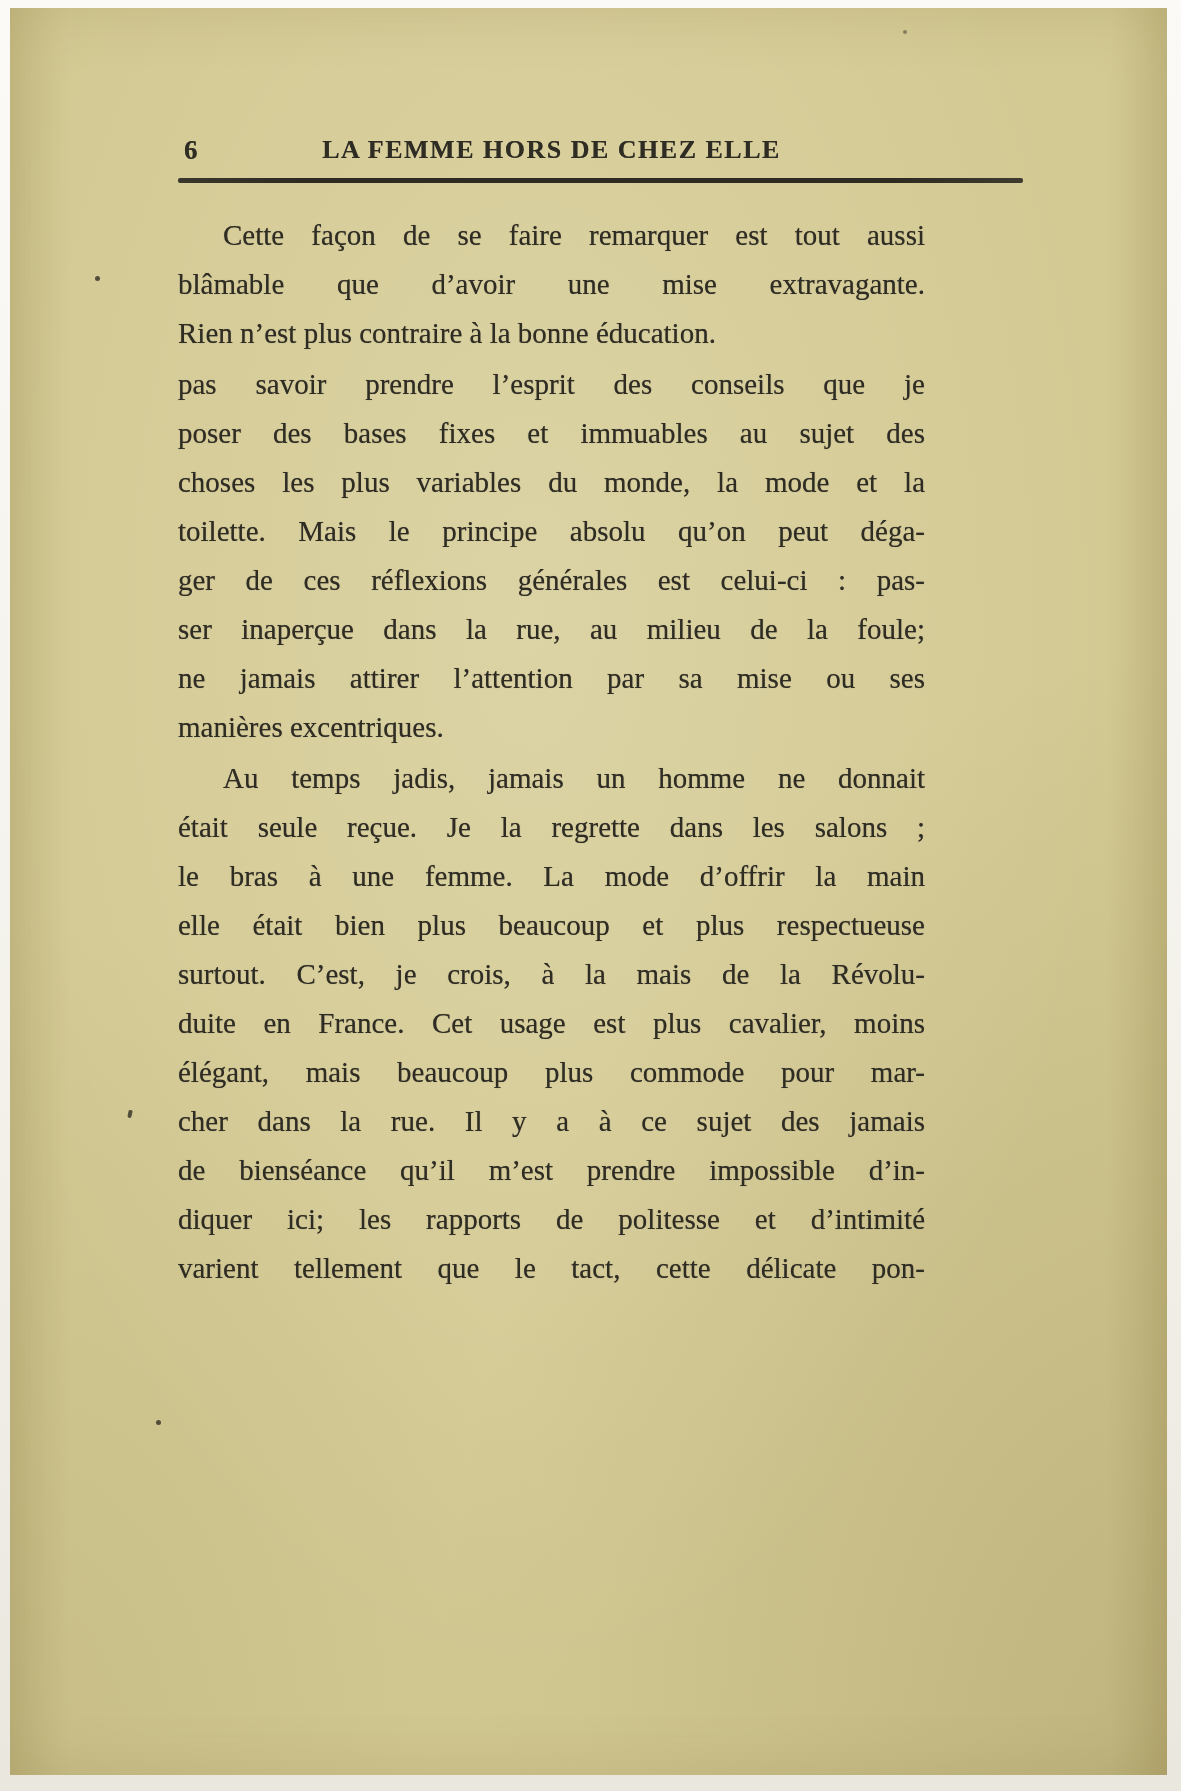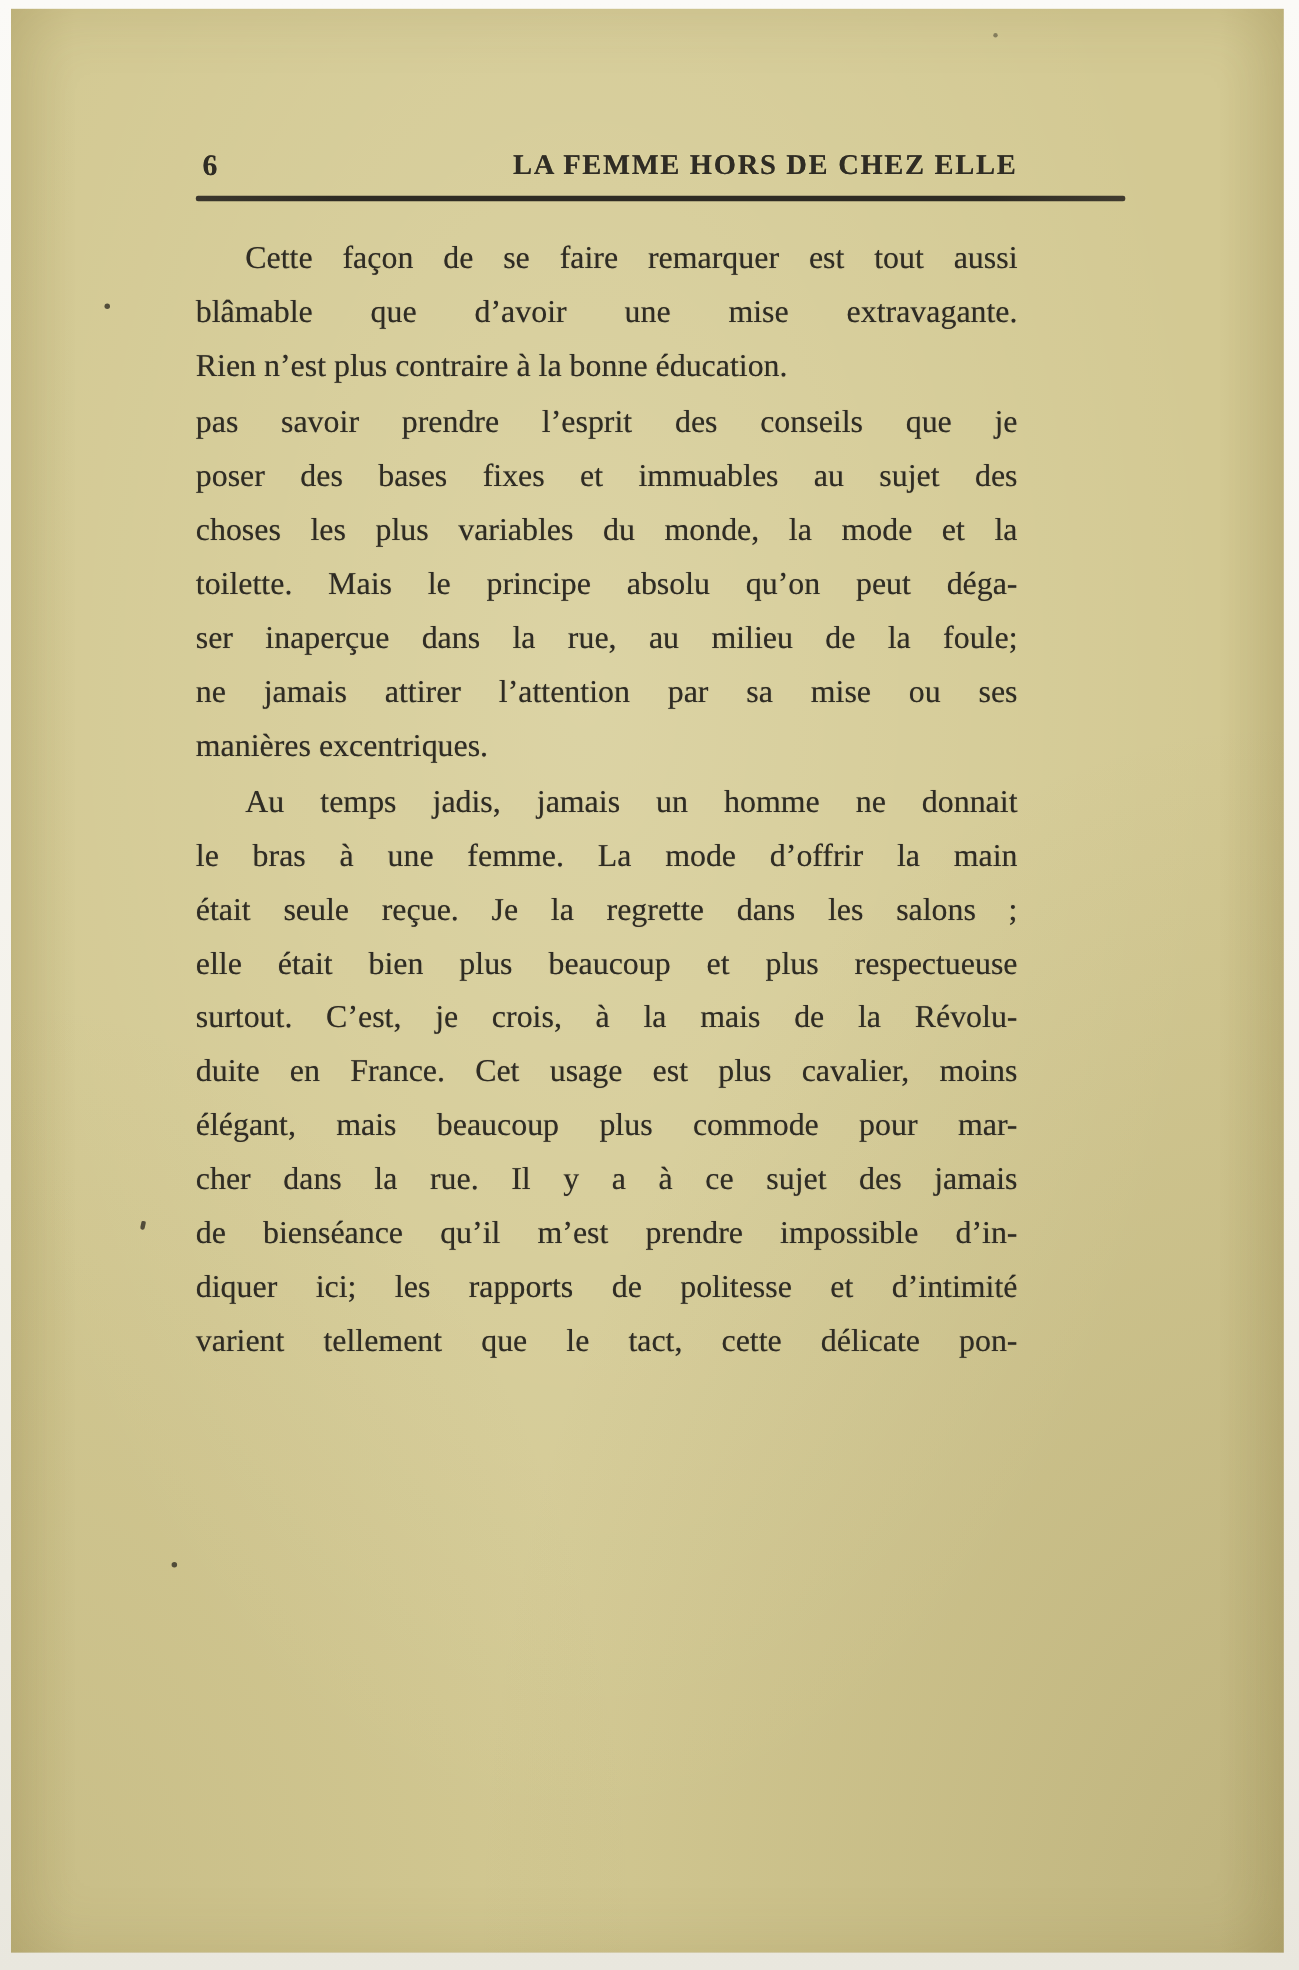--- a/index.html
+++ b/index.html
@@ -45,21 +45,21 @@
     text-shadow: 0 0 0.6px rgba(47,44,36,0.65);
   }
   .pagenum {
     position: absolute;
     left: 6px;
     top: 0;
     font-size: 27px;
   }
   .title {
     display: block;
-    text-align: right;
+    text-align: center;
     font-size: 26px;
     letter-spacing: 1.5px;
   }
   .rule {
     width: 845px;
     height: 5px;
     margin-top: 6px;
     background: linear-gradient(90deg, #3a362c, #2e2b23 15%, #2e2b23 85%, #403b2f);
     border-radius: 2px;
   }
@@ -104,28 +104,29 @@
           <div class="para">
             <div class="line first">Cette façon de se faire remarquer est tout aussi</div>
             <div class="line">blâmable que d’avoir une mise extravagante.</div>
             <div class="line last">Rien n’est plus contraire à la bonne éducation.</div>
           </div>
           <div class="para">
             <div class="line">pas savoir prendre l’esprit des conseils que je</div>
             <div class="line">poser des bases fixes et immuables au sujet des</div>
             <div class="line">choses les plus variables du monde, la mode et la</div>
             <div class="line">toilette. Mais le principe absolu qu’on peut déga-</div>
+            <div class="line">ger de ces réflexions générales est celui-ci : pas-</div>
             <div class="line">ser inaperçue dans la rue, au milieu de la foule;</div>
             <div class="line">ne jamais attirer l’attention par sa mise ou ses</div>
             <div class="line last">manières excentriques.</div>
           </div>
           <div class="para">
             <div class="line first">Au temps jadis, jamais un homme ne donnait</div>
+            <div class="line">était seule reçue. Je la regrette dans les salons ;</div>
             <div class="line">le bras à une femme. La mode d’offrir la main</div>
-            <div class="line">était seule reçue. Je la regrette dans les salons ;</div>
             <div class="line">elle était bien plus beaucoup et plus respectueuse</div>
             <div class="line">surtout. C’est, je crois, à la mais de la Révolu-</div>
             <div class="line">duite en France. Cet usage est plus cavalier, moins</div>
             <div class="line">élégant, mais beaucoup plus commode pour mar-</div>
             <div class="line">cher dans la rue. Il y a à ce sujet des jamais</div>
             <div class="line">de bienséance qu’il m’est prendre impossible d’in-</div>
             <div class="line">diquer ici; les rapports de politesse et d’intimité</div>
             <div class="line last cont">varient tellement que le tact, cette délicate pon-</div>
           </div>
         </div>

